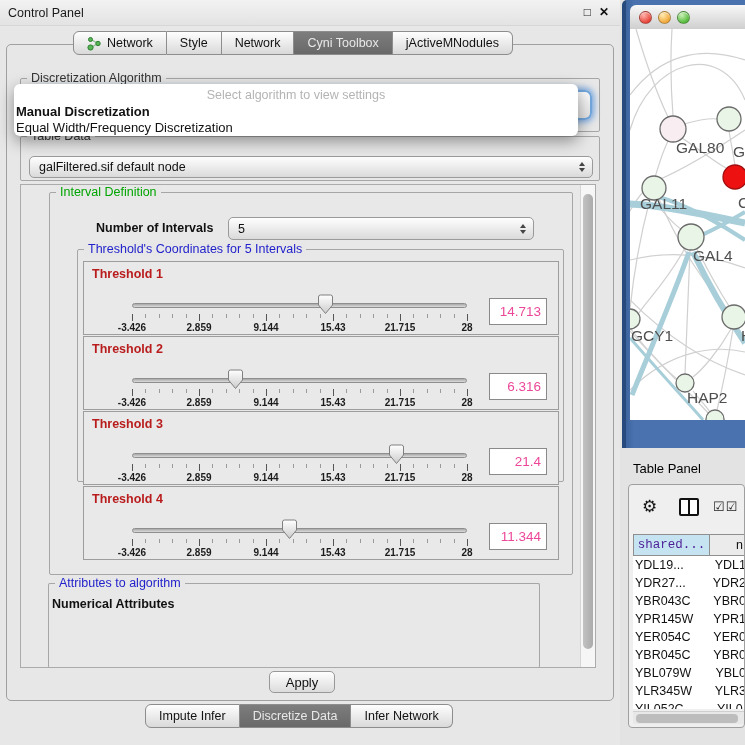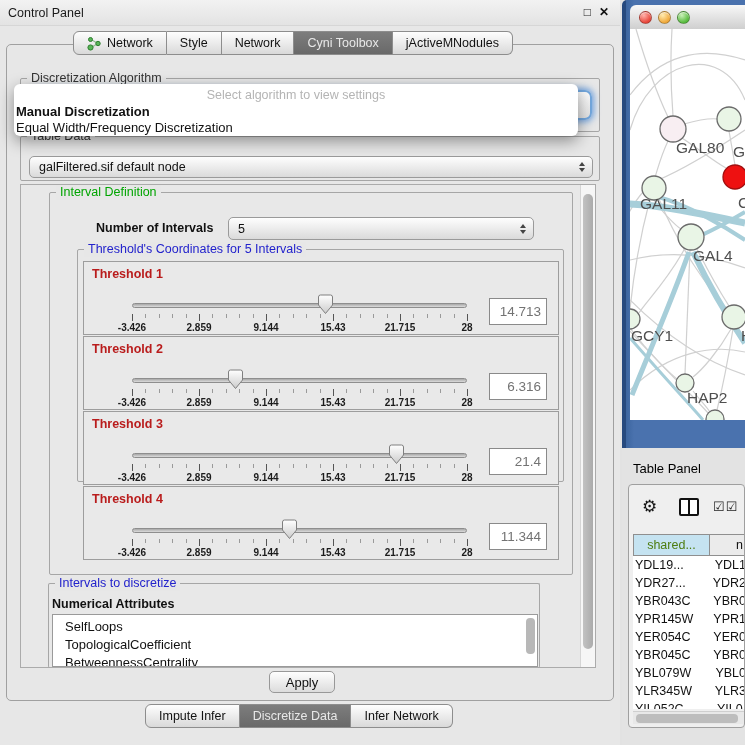--- a/index.html
+++ b/index.html
@@ -67,21 +67,21 @@
   .th-panel { position:absolute; left:5px; width:476px; height:74px; border:1px solid #9d9d9d; background:#e9e9e9; }
   .th-label { position:absolute; left:8px; top:5px; font-weight:bold; font-size:12.5px; color:#b91c1c; }
   .track { position:absolute; left:48px; top:41px; width:335px; height:5px; border:1px solid #8e8e8e;
            border-radius:3px; background:linear-gradient(#a8a8a8,#dcdcdc); }
   .tick { position:absolute; top:52px; width:1px; height:4px; background:#9a9a9a; }
   .tick.major { height:7px; background:#555; }
   .scale-label { position:absolute; top:60px; transform:translateX(-50%); font-size:10px;
                  font-weight:bold; color:#1c1c1c; white-space:nowrap; }
   .thumb { position:absolute; top:32px; width:17px; height:21px; }
   .value-box { position:absolute; left:405px; top:36px; width:58px; height:27px; background:#fff;
-               border:1px solid #8a8a8a; font-size:13.5px; color:#737373; text-align:right;
+               border:1px solid #8a8a8a; font-size:13.5px; color:#ec4899; text-align:right;
                line-height:26px; padding-right:5px; }
 
   #attr-group { left:27px; top:398px; width:492px; height:85px; border-bottom:none; }
   #numattr-label { position:absolute; left:31px; top:412px; font-weight:bold; font-size:12.5px; color:#111; }
   #attr-list { position:absolute; left:31px; top:429px; width:486px; height:53px; background:#fff;
                border:1px solid #9a9a9a; font-size:13px; color:#111; overflow:hidden;
                padding:3px 0 0 12px; line-height:18px; }
   .list-scroll { position:absolute; right:2px; top:3px; width:9px; height:36px; background:#b8b8b8; border-radius:4px; }
 
   #apply-btn { position:absolute; left:269px; top:671px; width:66px; height:22px; border:1px solid #989898;
@@ -106,21 +106,21 @@
   #tp-title { position:absolute; left:11px; top:13px; font-size:13px; color:#000000; }
   #tp-panel { position:absolute; left:6px; top:36px; width:117px; height:244px; background:#efefef;
               border:1px solid #9f9f9f; border-radius:4px; overflow:hidden; }
   .gear { position:absolute; left:13px; top:11px; font-size:17px; color:#161616; }
   .colicon { position:absolute; left:50px; top:13px; width:20px; height:18px; border:2px solid #111;
              border-radius:2px; background:#fff; }
   .colicon:after { content:''; position:absolute; left:50%; top:0; width:2px; height:100%;
                    background:#111; transform:translateX(-50%); }
   .checks { position:absolute; left:84px; top:14px; font-size:13px; color:#222; letter-spacing:1px; }
   #tp-header { position:absolute; left:4px; top:49px; width:113px; height:22px; display:flex; font-size:12.5px; }
-  .th1 { width:77px; background:#c5e3f1; border:1px solid #8f8f8f; text-align:center; line-height:20px; color:#4d7c0f; }
+  .th1 { width:77px; background:#c5e3f1; border:1px solid #8f8f8f; text-align:center; line-height:20px; color:#4c1d95;font-family:Liberation Mono, monospace; }
   .th2 { flex:1; background:#ebebeb; border:1px solid #8f8f8f; border-left:none; line-height:20px;
          padding-left:26px; color:#111; }
   #tp-rows { position:absolute; left:4px; top:71px; width:113px; height:153px; overflow:hidden;
              font-size:12.5px; background:#fff; color:#111; }
   .tp-row { height:18px; line-height:18px; display:flex; }
   .tp-row .c1 { width:84px; padding-left:2px; white-space:nowrap; overflow:hidden; }
   .tp-row .c2 { flex:1; white-space:nowrap; }
   #tp-hscroll { position:absolute; left:4px; top:226px; width:113px; height:13px; background:#e8e8e8;
                 border-top:1px solid #cfcfcf; }
   #tp-hthumb { position:absolute; left:3px; top:2px; width:102px; height:9px; border-radius:4px; background:#bdbdbd; }
@@ -363,29 +363,23 @@
               <div class="thumb" style="left: 196.948px;"><svg width="17" height="21" viewBox="0 0 17 21">
                   <path d="M1.5 3 Q1.5 1 3.5 1 L13.5 1 Q15.5 1 15.5 3 L15.5 11 L8.5 19.5 L1.5 11 Z" fill="url(#thumbGrad)" stroke="#7f7f7f" stroke-width="1"></path>
                 </svg></div>
               <div class="value-box">11.344</div>
             </div>
           </div>
       </div>
     </div>
 
     <div class="group" id="attr-group">
-      <span class="glabel blue">Intervals to discretize</span>
+      <span class="glabel blue">Attributes to algorithm</span>
     </div>
     <span id="numattr-label">Numerical Attributes</span>
-    <div id="attr-list">
-      <div class="list-scroll"></div>
-    <div class="list-item">SelfLoops</div>
-        <div class="list-item">TopologicalCoefficient</div>
-        <div class="list-item">BetweennessCentrality</div>
-      </div>
 
     <div class="vtrack">
       <div class="vthumb"></div>
     </div>
   </div>
 
   <div id="apply-btn">Apply</div>
   <div id="bottom-tabs">
       <div class="seg">
         <span>Impute Infer</span>

